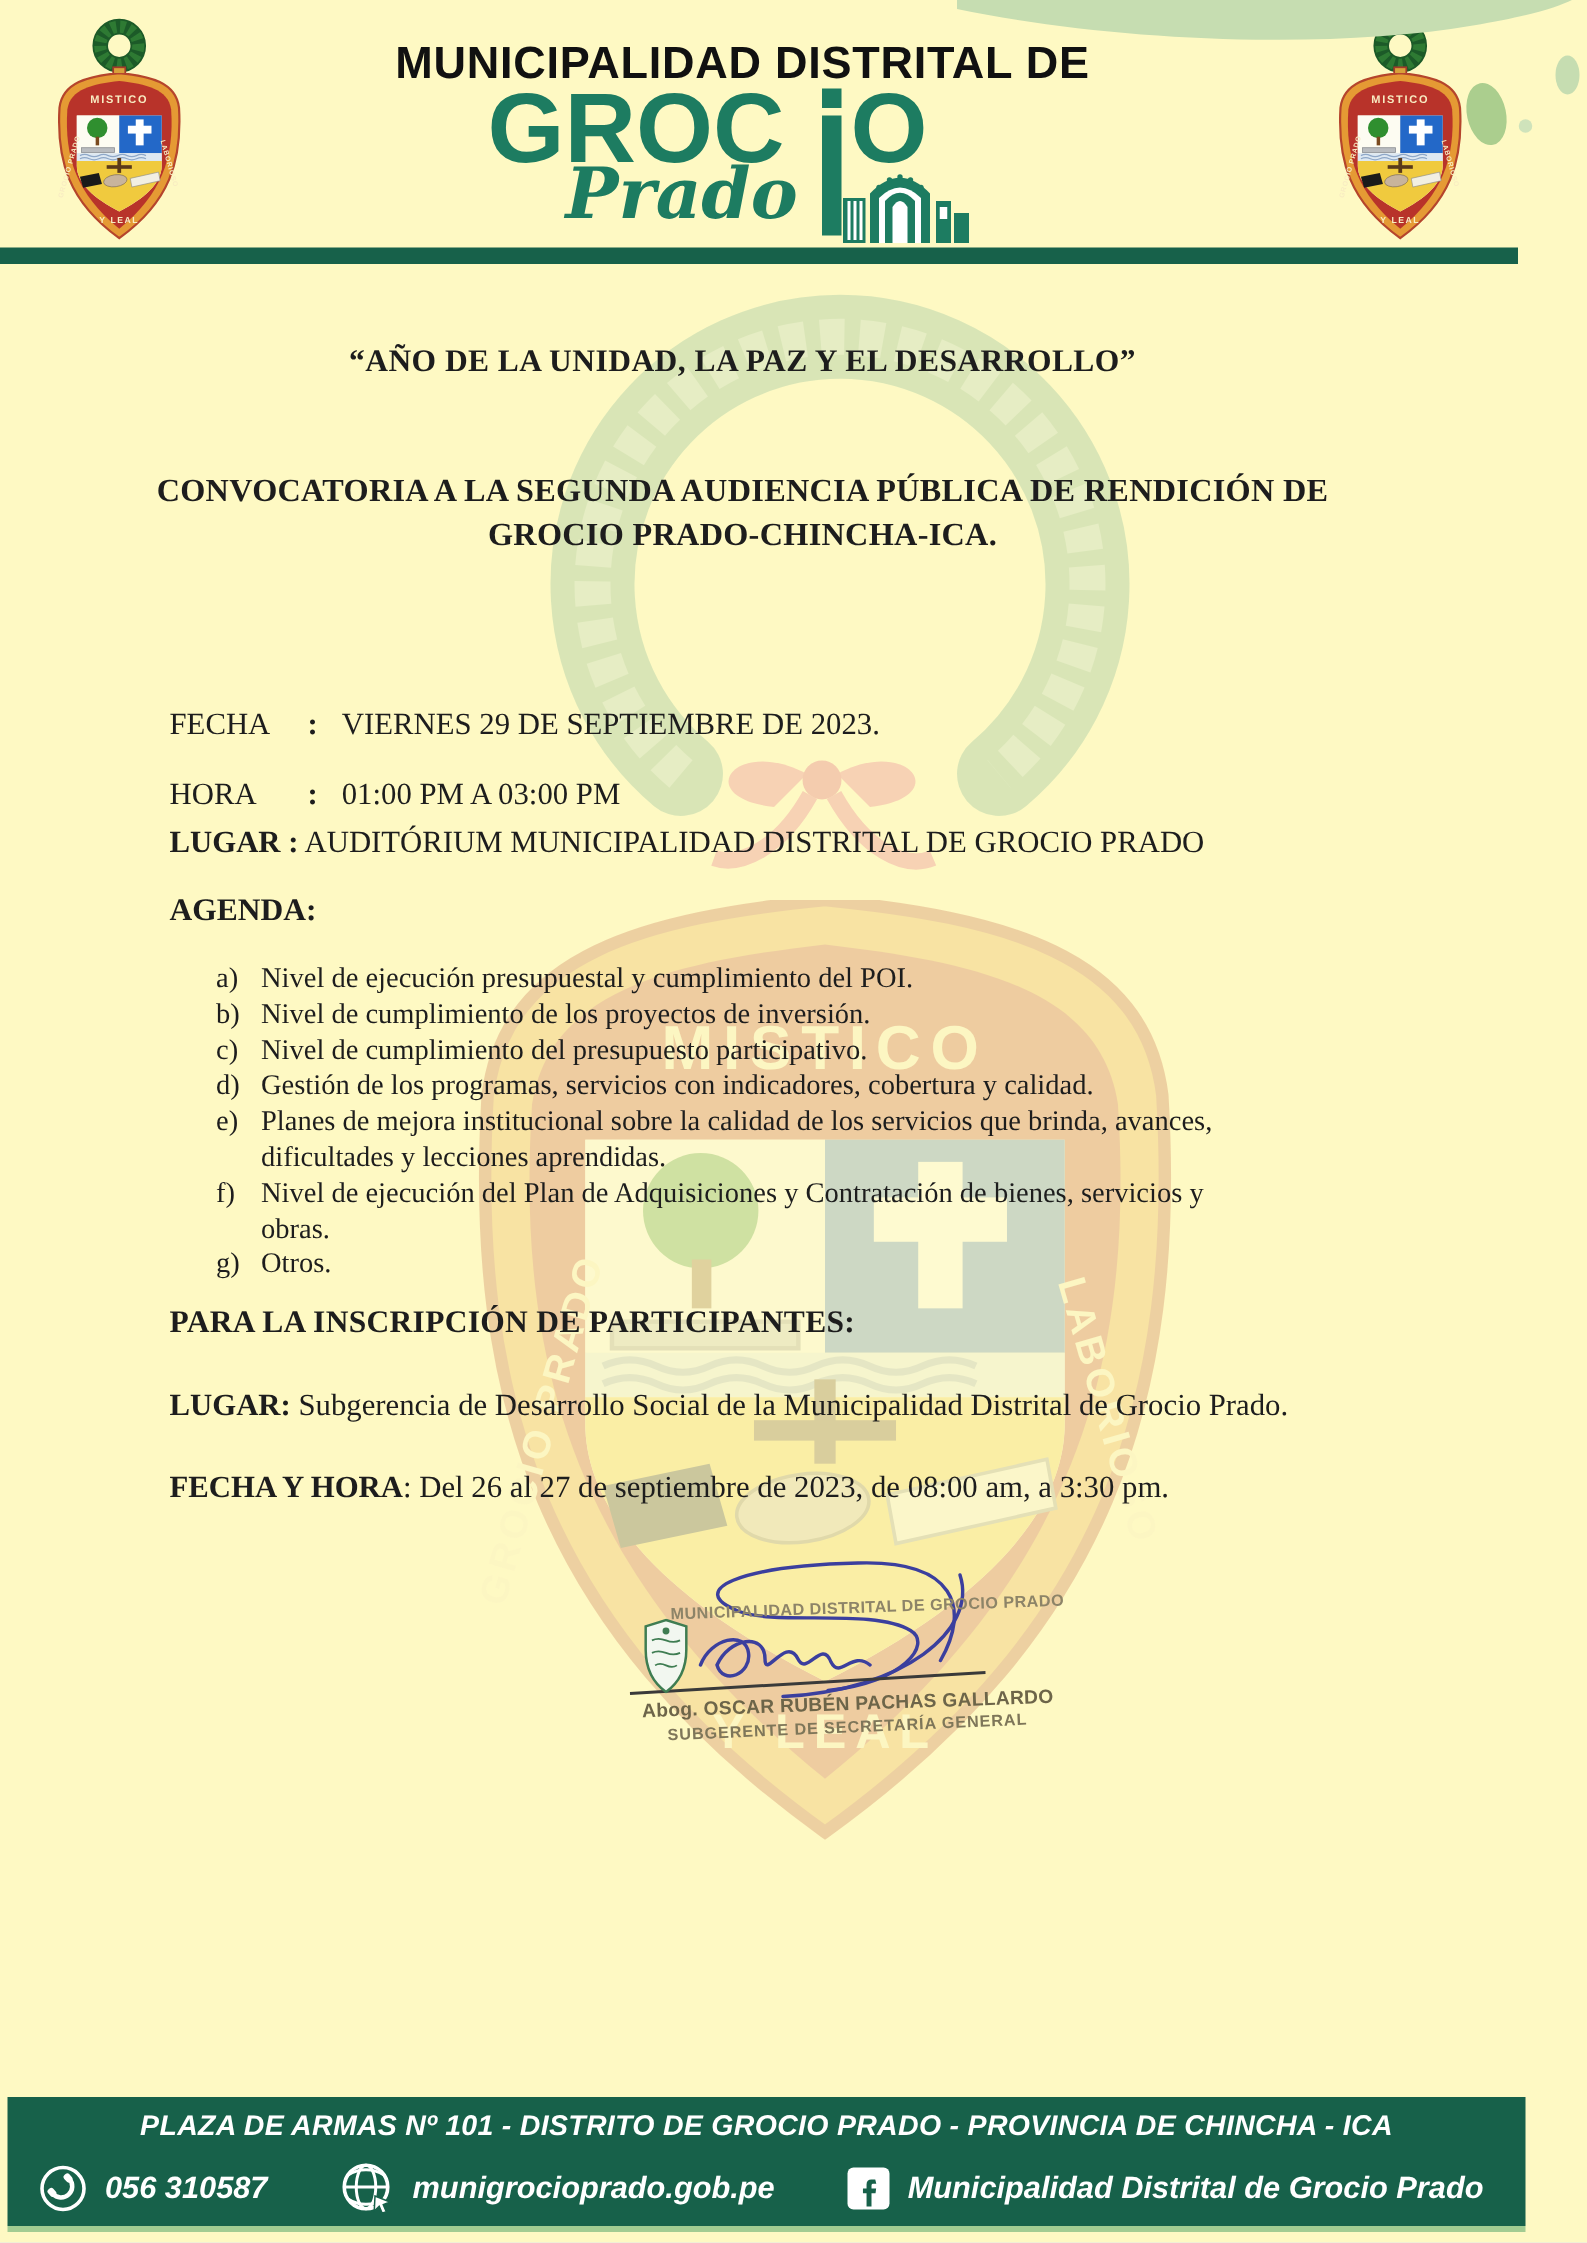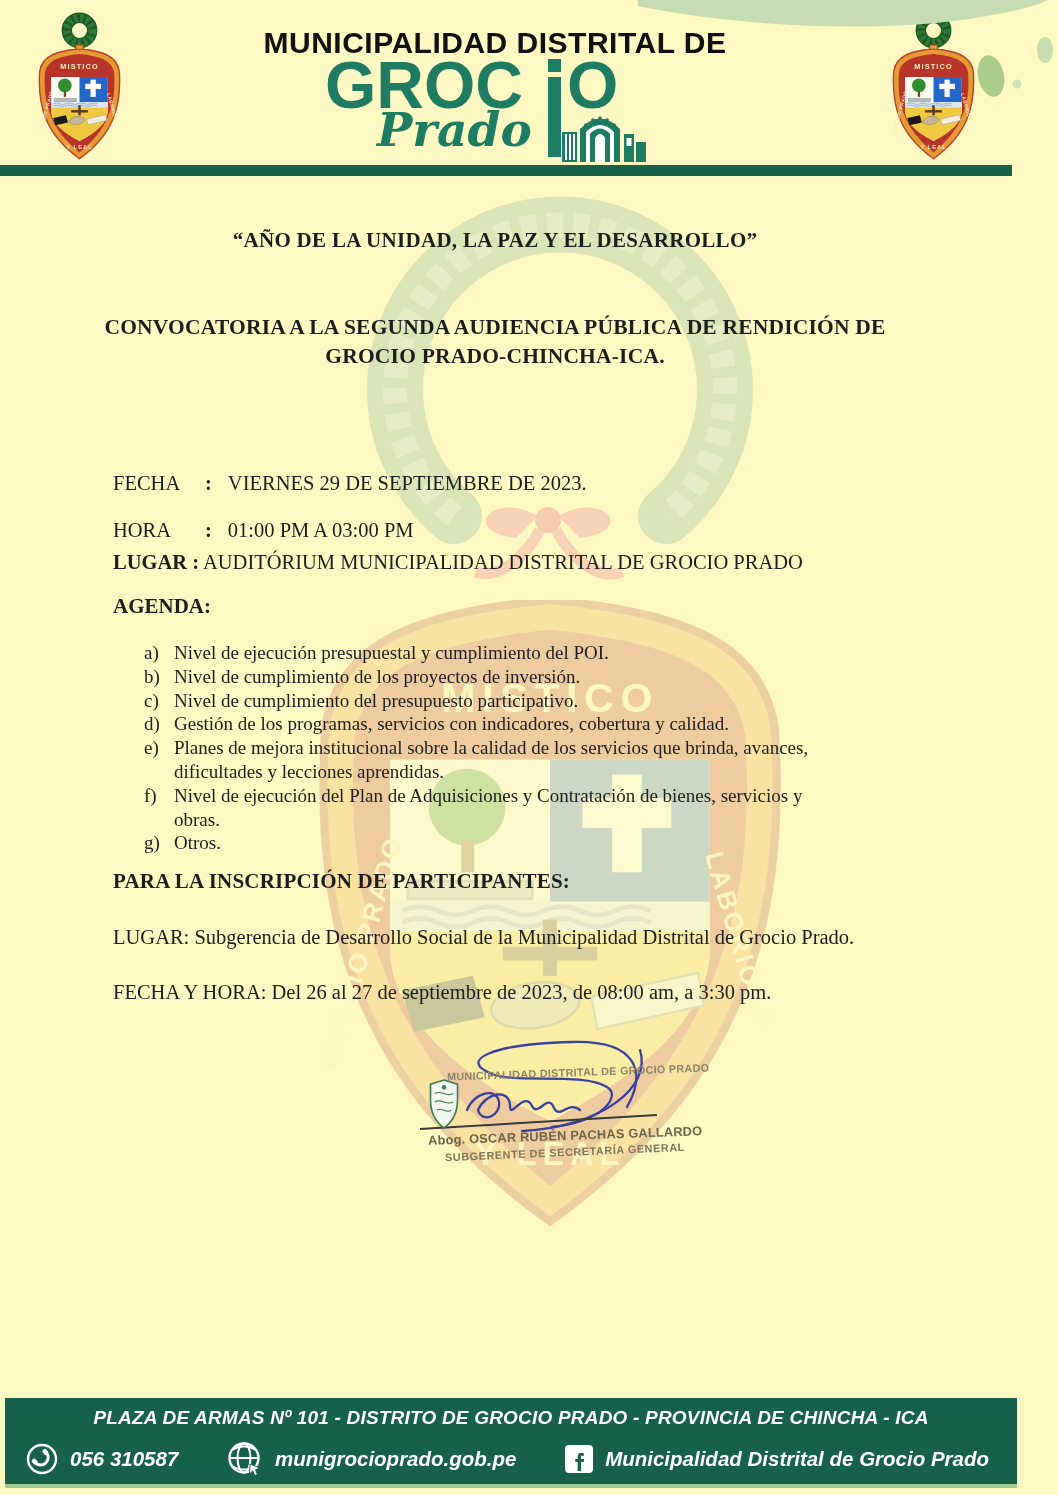--- a/index.html
+++ b/index.html
@@ -38,21 +38,21 @@
   .r-lugar{top:551px;font-size:20.5px;position:absolute;left:113px;white-space:nowrap;}
   .r-lugar b{font-weight:700;}
   .agenda-h{position:absolute;left:113px;top:594px;font-weight:700;font-size:21px;font-family:Liberation Serif, serif;}
   ol.agenda{position:absolute;left:142px;top:641px;width:705px;margin:0;padding:0;
             list-style:none;counter-reset:ag;font-size:19px;line-height:23.8px;}
   ol.agenda li{counter-increment:ag;position:relative;margin-left:32px;}
   ol.agenda li::before{content:counter(ag,lower-alpha) ")";position:absolute;left:-30px;}
   .insc-h{position:absolute;left:113px;top:869px;font-weight:700;font-size:21px;letter-spacing:.2px;}
   .insc-line{position:absolute;left:113px;font-size:20.5px;white-space:nowrap;}
   .i-lugar{top:926px;} .i-fecha{top:981px;}
-  .insc-line b{font-weight:400;}
+  .insc-line b{font-weight:700;}
   
   .sig-wrap{position:absolute;left:0;top:0;}
   .stamp-arc{position:absolute;left:447px;top:1066px;font-family:"Liberation Sans",sans-serif;
              font-weight:700;font-size:10.8px;letter-spacing:.3px;color:#8d8468;
              transform:rotate(-2deg);white-space:nowrap;}
   .stamp-shield{position:absolute;left:428px;top:1079px;}
   .sig-svg{position:absolute;left:402px;top:1032px;}
   .sig-name{position:absolute;left:428px;top:1128px;font-family:"Liberation Sans",sans-serif;
             font-weight:800;font-size:12.8px;letter-spacing:.2px;color:#6d6549;
             transform:rotate(-2deg);white-space:nowrap;}

